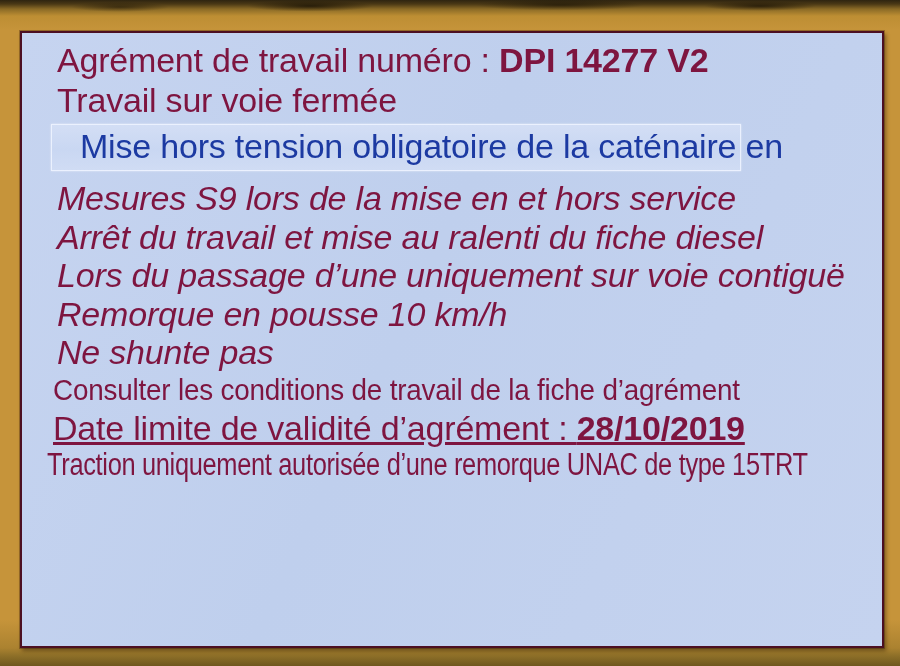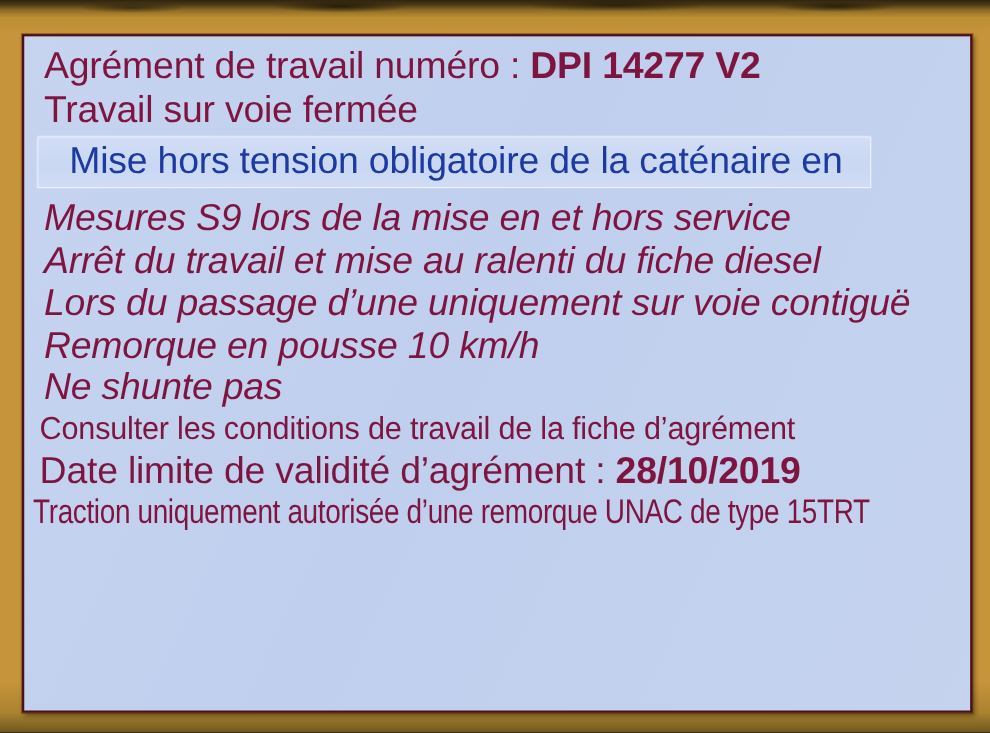--- a/index.html
+++ b/index.html
@@ -21,53 +21,53 @@
       radial-gradient(ellipse 120px 8px at 560px 5px, rgba(20,14,4,.6), transparent 70%),
       radial-gradient(ellipse 80px 7px at 760px 6px, rgba(20,14,4,.7), transparent 70%),
       radial-gradient(ellipse 70px 7px at 120px 7px, rgba(20,14,4,.55), transparent 70%);
   }
   .plate{
     position:absolute;left:20px;top:31px;width:864px;height:617px;
     background:linear-gradient(115deg,#c6d4f0 0%,#bfcfed 45%,#c5d3ef 100%);
     border:2px solid #4c0f22;
     box-shadow:0 0 0 1px rgba(60,30,10,.35), 2px 3px 4px rgba(40,25,5,.45);
     box-sizing:border-box;
-    padding:7px 0 0 18px;
+    padding:7px 0 0 35px;
   }
   .line{
     color:#7e1540;
     font-size:34px;
     line-height:40px;
     white-space:nowrap;
     letter-spacing:-0.2px;
   }
   .bold{font-weight:bold;}
   .sticker{
     margin:4px 0 8px -6px;
-    width:758px;
+    width:690px;
     background:linear-gradient(180deg,#d3def5 0%,#c9d7f2 55%,#d0dcf4 100%);
     border:1px solid rgba(240,245,255,.85);
     box-shadow:0 0 2px rgba(255,255,255,.6);
     padding:4px 0 6px 28px;
     box-sizing:border-box;
   }
   .blue-line{
     color:#1c3aa2;
     font-size:34px;
     line-height:35px;
     white-space:nowrap;
     letter-spacing:-0.2px;
   }
   .rules .line{line-height:38.5px;font-style:italic;}
   .consult{
     font-size:29px;line-height:36px;
     transform:scaleX(0.96);transform-origin:left center;
     margin-left:-4px;
   }
-  .validity{line-height:40px;margin-left:-4px;}
+  .validity{line-height:40px;margin-left:-4px;text-decoration:underline;}
   .footer-line{
     font-size:31px;line-height:34px;
     transform:scaleX(0.82);transform-origin:left center;
     margin-left:-10px;
     letter-spacing:-0.4px;
   }
 </style>
 </head>
 <body>
 

